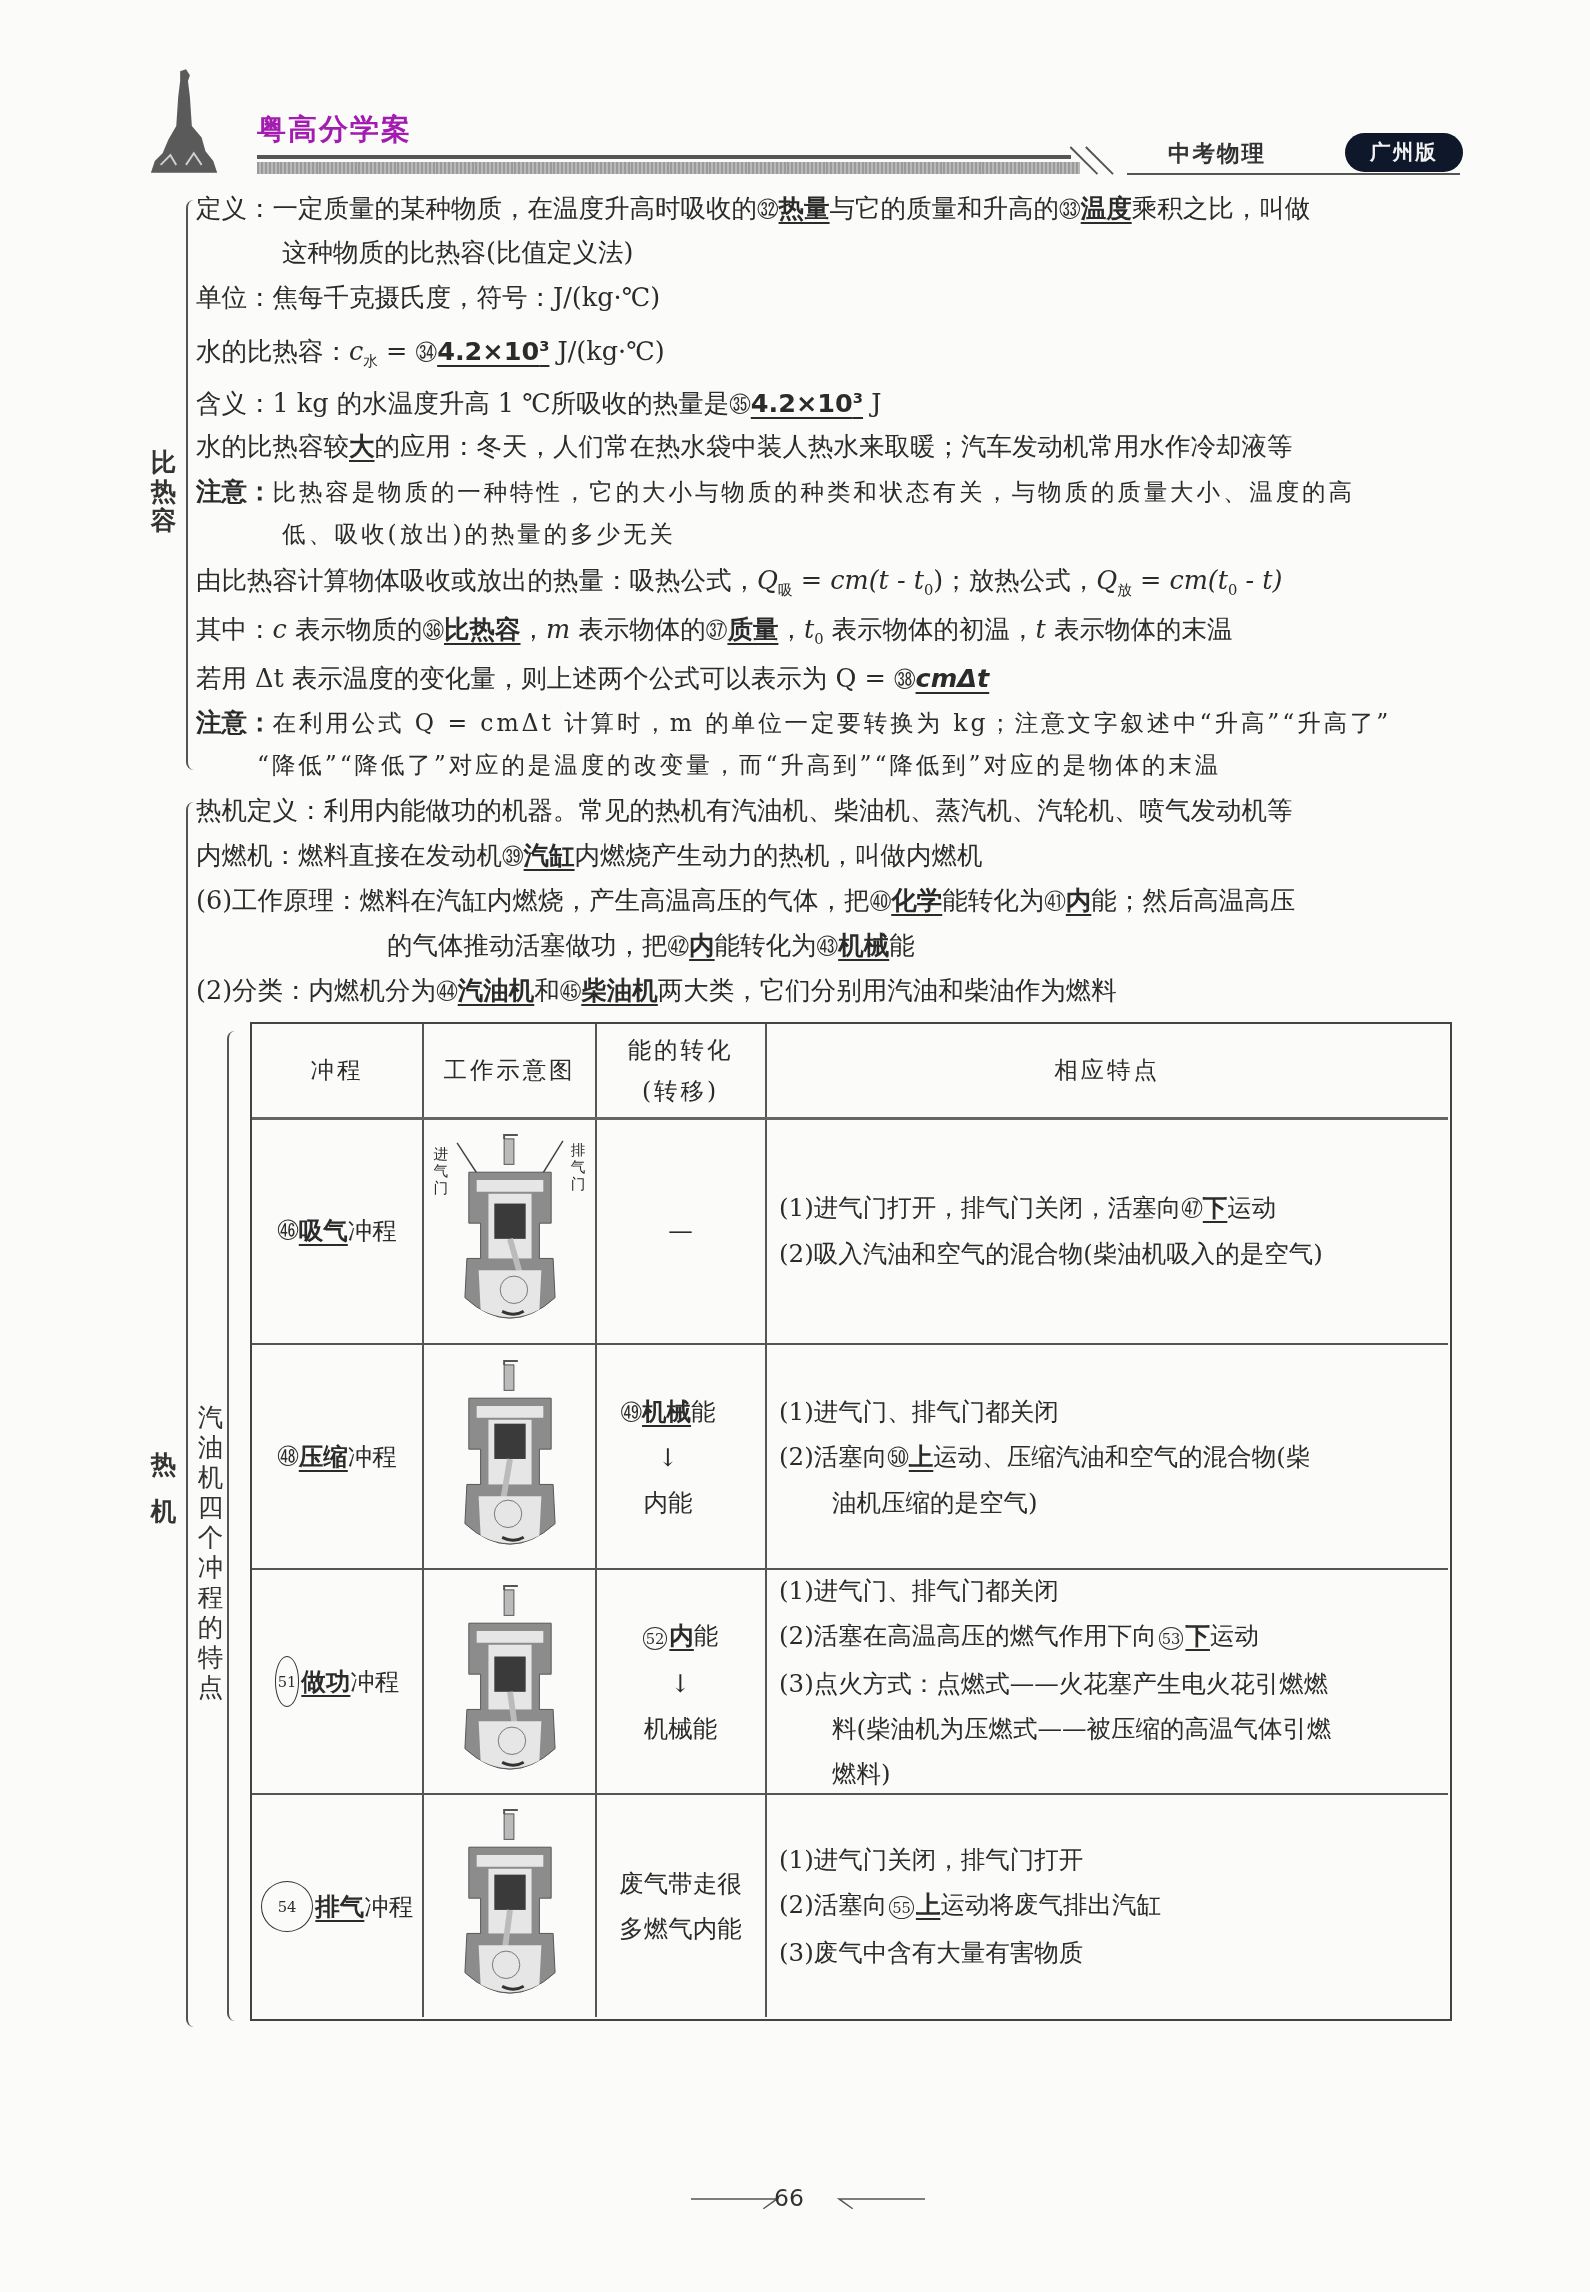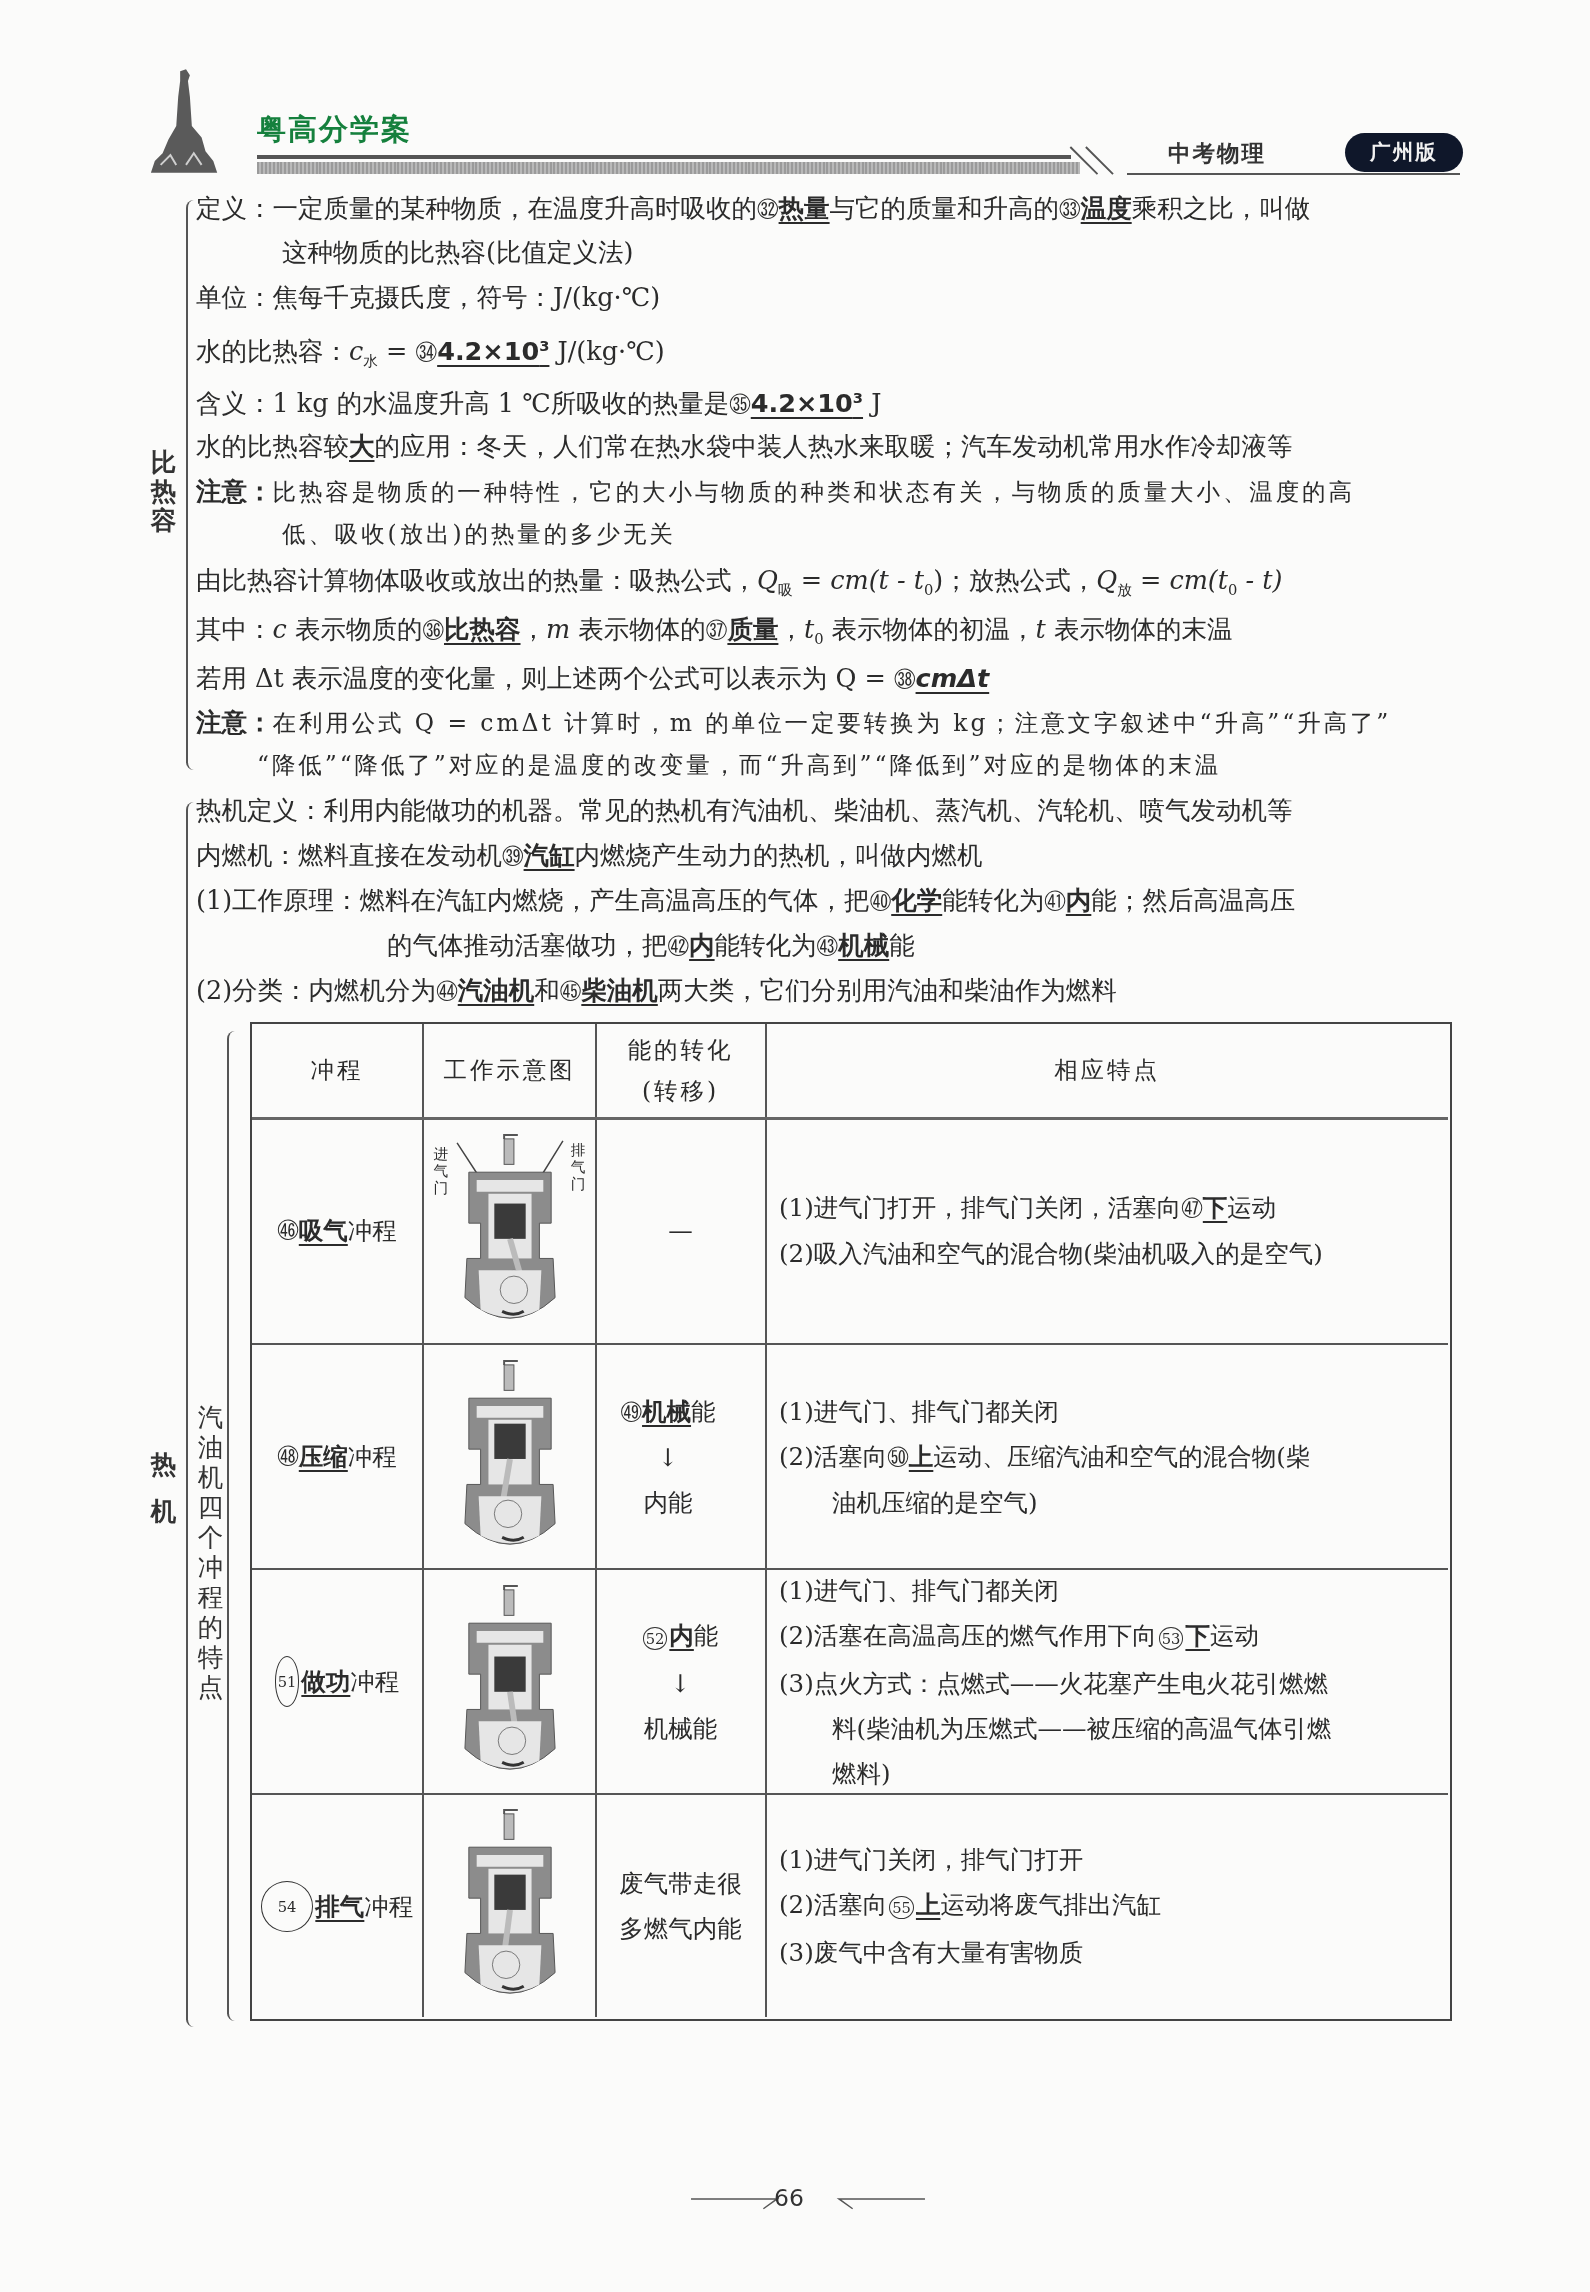--- a/index.html
+++ b/index.html
@@ -5,21 +5,21 @@
   html, body { margin:0; padding:0; }
   body {
     width:1591px; height:2293px; position:relative; overflow:hidden;
     background:#fbfbfa;
     font-family:"DejaVu Serif", "Liberation Serif", serif;
     color:#2a2a2a;
   }
   .abs { position:absolute; }
   
   .logo { left:147px; top:67px; width:78px; height:110px; }
-  .brand { left:257px; top:110px; font-family:"DejaVu Sans", sans-serif; font-weight:bold; font-size:29px; letter-spacing:2px; color:#15803d; }
+  .brand { left:257px; top:110px; font-family:"DejaVu Sans", sans-serif; font-weight:bold; font-size:29px; letter-spacing:2px; color:#a21caf; }
   .hdr-bar1 { left:257px; top:155px; width:814px; height:3.9px; background:#555; }
   .hdr-bar2 { left:257px; top:162px; width:823px; height:11.8px; background:repeating-linear-gradient(90deg,#9a9a9a 0 2px,#b9b9b9 2px 3.9px); }
   .hdr-slash { left:1068px; top:145px; width:59px; height:33px; }
   .hdr-line { left:1127px; top:173px; width:333px; height:2px; background:#555; }
   .subject { left:1168px; top:138px; font-family:"DejaVu Sans", sans-serif; font-weight:bold; font-size:22.5px; color:#333; letter-spacing:2px; }
   .edition { left:1345px; top:133px; width:118px; height:39px; border-radius:19.6px; background:#0f172a; color:#f2f2f2; font-family:"DejaVu Sans", sans-serif; font-weight:bold; font-size:20.6px; text-align:center; line-height:39px; letter-spacing:2px; }
 
   
   .line { position:absolute; font-size:25.5px; line-height:29px; white-space:nowrap; color:#2b2b2b; }
   .b { font-weight:bold; font-family:"DejaVu Sans", sans-serif; }
@@ -106,21 +106,21 @@
 <div class="abs section-label" style="left:149px; top:1432px;margin-top:9px;">
   <span style="display:block; width:29px; white-space:normal; line-height:47px;">热机</span>
 </div>
 <div class="abs brace" style="left:186px; top:802px; width:7.8px; height:1225px;"></div>
 
 <div class="line" style="left:196px; top:796px;">热机定义：利用内能做功的机器。常见的热机有汽油机、柴油机、蒸汽机、汽轮机、喷气发动机等</div>
 <div class="line" style="left:196px; top:841px;">
   <span>内燃机：燃料直接在发动机</span><span class="num">㊴</span><span class="ans">汽缸</span><span>内燃烧产生动力的热机，叫做内燃机</span>
 </div>
 <div class="line" style="left:196px; top:886px;">
-  <span>(1)工作原理：燃料在汽缸内燃烧，产生高温高压的气体，把</span><span class="num">㊵</span><span class="ans">化学</span><span>能转化为</span><span class="num">㊶</span><span class="ans">内</span><span>能；然后高温高压</span>
+  <span>(6)工作原理：燃料在汽缸内燃烧，产生高温高压的气体，把</span><span class="num">㊵</span><span class="ans">化学</span><span>能转化为</span><span class="num">㊶</span><span class="ans">内</span><span>能；然后高温高压</span>
 </div>
 <div class="line" style="left:387px; top:931px;">
   <span>的气体推动活塞做功，把</span><span class="num">㊷</span><span class="ans">内</span><span>能转化为</span><span class="num">㊸</span><span class="ans">机械</span><span>能</span>
 </div>
 <div class="line" style="left:196px; top:976px;">
   <span>(2)分类：内燃机分为</span><span class="num">㊹</span><span class="ans">汽油机</span><span>和</span><span class="num">㊺</span><span class="ans">柴油机</span><span>两大类，它们分别用汽油和柴油作为燃料</span>
 </div>
 
 <div class="abs brace" style="left:227px; top:1031px; width:7.8px; height:990px;"></div>
 <div class="abs vert-label" style="left:196px; top:1402px;">

